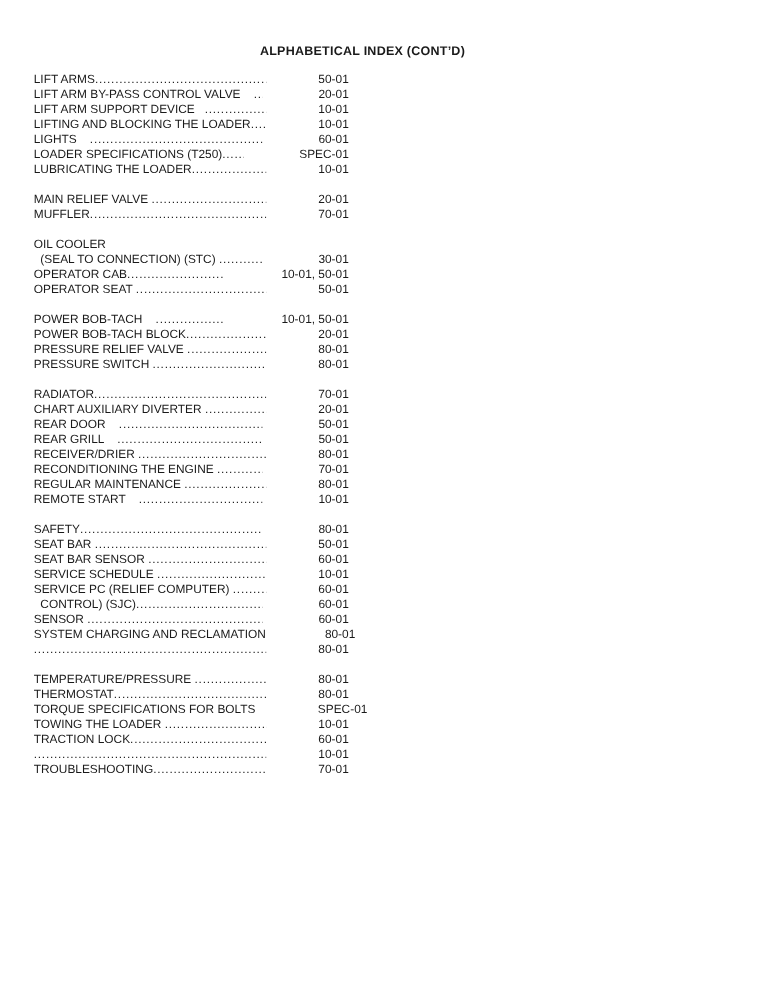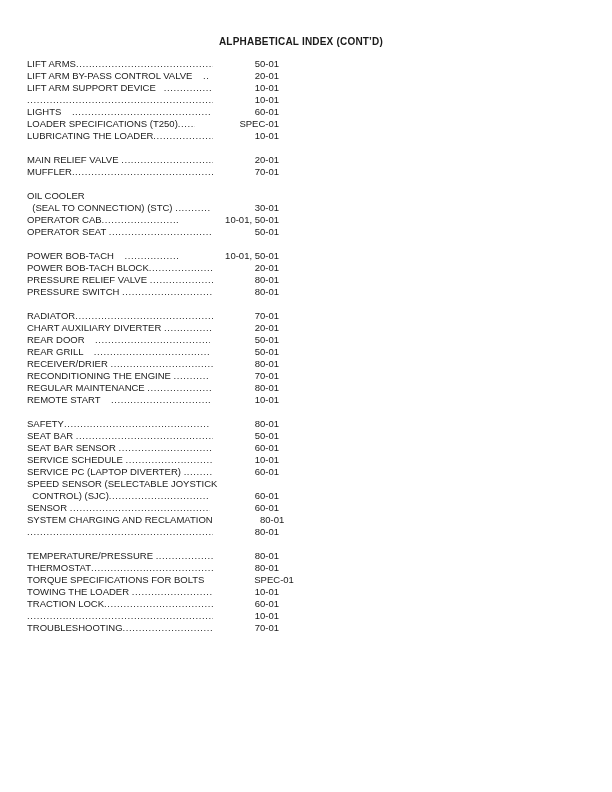--- a/index.html
+++ b/index.html
@@ -24,21 +24,20 @@
     position: absolute;
     top: 36px;
     left: 0;
     width: 580px;
     text-align: center;
     font-size: 10px;
     font-weight: bold;
     line-height: 12px;
     letter-spacing: 0.2px;
     white-space: pre;
-    padding-left: 11px;
   }
   .index {
     position: absolute;
     top: 58px;
     left: 27px;
     width: 252px;
   }
   .group {
     margin-bottom: 12px;
   }
@@ -88,20 +87,21 @@
     <span class="label">LIFT ARM BY-PASS CONTROL VALVE    </span>
     <span class="leader"></span>
     <span class="pagenum"> 20-01</span>
   </div>
         <div class="row">
     <span class="label">LIFT ARM SUPPORT DEVICE   </span>
     <span class="leader"></span>
     <span class="pagenum">10-01</span>
   </div>
         <div class="row">
+    <span class="label">LIFTING AND BLOCKING THE LOADER</span>
     <span class="leader"></span>
     <span class="pagenum">10-01</span>
   </div>
         <div class="row">
     <span class="label">LIGHTS    </span>
     <span class="leader"></span>
     <span class="pagenum"> 60-01</span>
   </div>
         <div class="row">
     <span class="label">LOADER SPECIFICATIONS (T250)</span>
@@ -227,28 +227,23 @@
     <span class="label">SEAT BAR SENSOR </span>
     <span class="leader"></span>
     <span class="pagenum">60-01</span>
   </div>
         <div class="row">
     <span class="label">SERVICE SCHEDULE </span>
     <span class="leader"></span>
     <span class="pagenum">10-01</span>
   </div>
         <div class="row">
-    <span class="label">SERVICE PC (LAPTOP DIVERTER) </span>
+    <span class="label">SERVICE PC (RELIEF COMPUTER) </span>
     <span class="leader"></span>
     <span class="pagenum">60-01</span>
-  </div>
-        <div class="row no-leader">
-    <span class="label">SPEED SENSOR (SELECTABLE JOYSTICK</span>
-    <span class="leader"></span>
-    <span class="pagenum"></span>
   </div>
         <div class="row">
     <span class="label">  CONTROL) (SJC)</span>
     <span class="leader"></span>
     <span class="pagenum"> 60-01</span>
   </div>
         <div class="row">
     <span class="label">SENSOR </span>
     <span class="leader"></span>
     <span class="pagenum"> 60-01</span>

